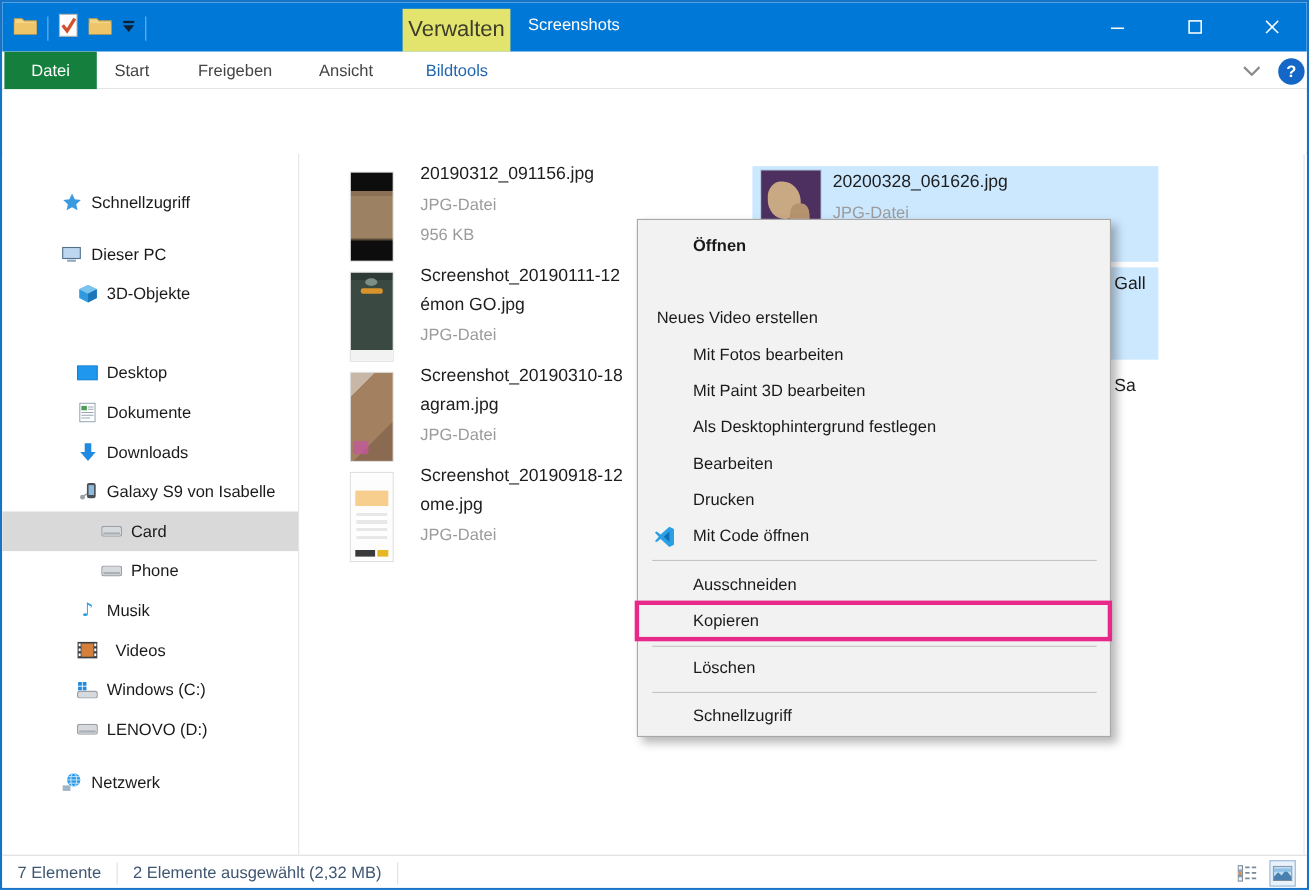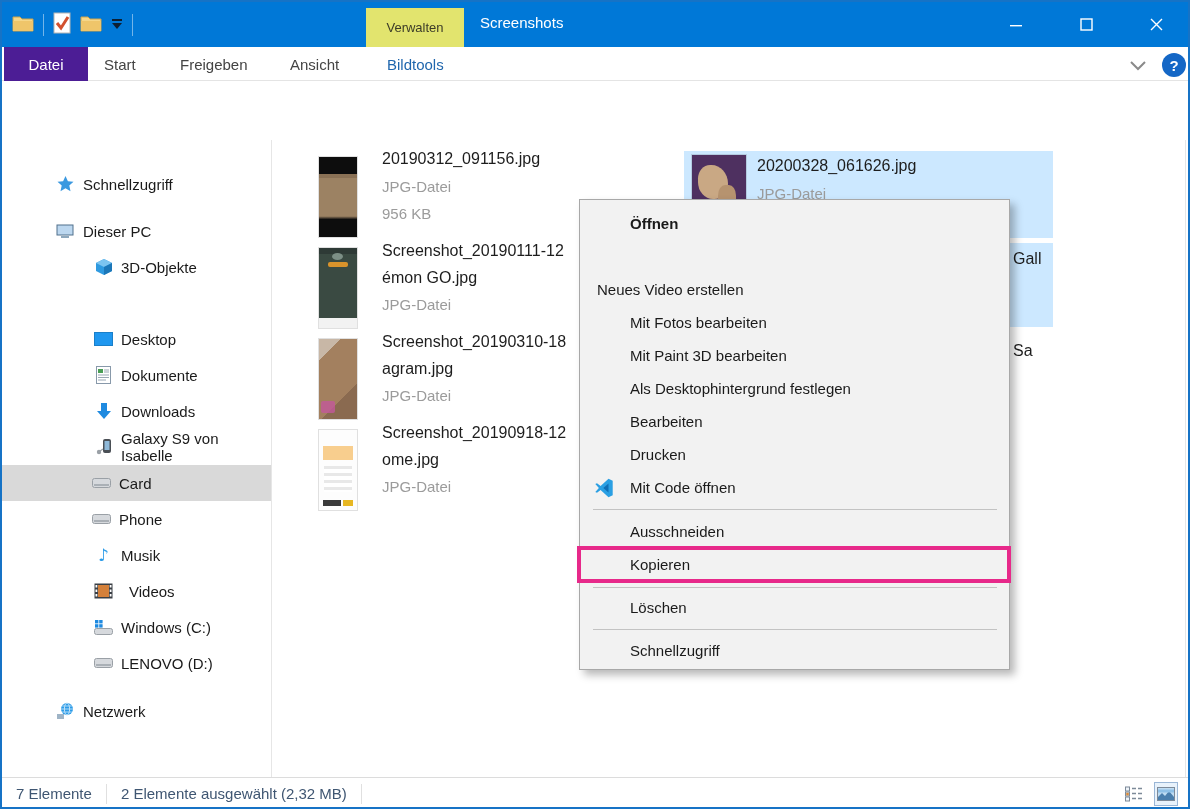--- a/index.html
+++ b/index.html
@@ -4,27 +4,27 @@
 <style>
   html,body{margin:0;padding:0;background:#fff;}
   *{box-sizing:border-box;font-family:"Liberation Sans",sans-serif;}
   #window{position:relative;width:1190px;height:809px;background:#fff;border:2px solid #1673c6;overflow:hidden;}
 
   
   .titlebar{position:absolute;left:0;top:0;width:100%;height:45px;background:#0078d7;}
   .qat{position:absolute;top:10px;left:10px;display:flex;align-items:center;gap:9px;}
   .qat-sep{width:1px;height:22px;background:rgba(255,255,255,.45);}
   .ctx-tab{position:absolute;left:364px;top:6px;width:98px;height:39px;background:#e2e46e;color:#3c3c28;
-           font-size:13px;display:flex;align-items:center;justify-content:center;}
+           font-size:20px;display:flex;align-items:center;justify-content:center;}
   .win-title{position:absolute;left:478px;top:12px;color:#fff;font-size:15px;}
   .winbtn{position:absolute;top:0;width:46px;height:45px;display:flex;align-items:center;justify-content:center;}
 
   
   .tabrow{position:absolute;left:0;top:45px;width:100%;height:34px;background:#fff;border-bottom:1px solid #e4e4e4;}
-  .file-tab{position:absolute;left:2px;top:45px;width:84px;height:34px;background:#4c1d95;color:#fff;
+  .file-tab{position:absolute;left:2px;top:45px;width:84px;height:34px;background:#15803d;color:#fff;
             font-size:15px;display:flex;align-items:center;justify-content:center;}
   .rtab{position:absolute;top:45px;height:34px;display:flex;align-items:center;color:#444;font-size:15px;padding:0 10px;}
   .rtab.blue{color:#1f66ad;}
   .collapse-chev{position:absolute;left:1128px;top:55px;width:16px;height:10px;}
   .help-btn{position:absolute;left:1160px;top:51px;width:24px;height:24px;border-radius:50%;background:#1467c6;
             color:#fff;font-size:15px;font-weight:bold;display:flex;align-items:center;justify-content:center;}
 
   
   .addr-row{position:absolute;left:0;top:80px;width:100%;height:57px;background:#fff;}
   .nav-glyph{position:absolute;top:96px;font-family:"DejaVu Sans",sans-serif;font-size:22px;line-height:26px;}
@@ -36,21 +36,21 @@
   .refresh-btn{position:absolute;left:756px;top:90px;width:42px;height:39px;display:flex;align-items:center;justify-content:center;border:1px solid transparent;}
   .search-box{position:absolute;left:810px;top:90px;width:365px;height:39px;border:1px solid #d4d4d4;background:#fff;display:flex;align-items:center;padding-left:12px;gap:10px;}
   .search-box input{border:none;outline:none;font-size:16px;color:#444;width:290px;}
   .search-box input::placeholder{color:#8f8f8f;}
 
   
   .content{position:absolute;left:0;top:138px;width:1190px;height:637px;background:#fff;}
   .sidebar{position:absolute;left:0;top:0;width:270px;height:637px;border-right:1px solid #e6e6e6;}
   .snav{position:absolute;left:0;width:269px;height:36px;display:flex;align-items:center;font-size:15px;color:#1a1a1a;gap:8px;}
   .snav.lv1{padding-left:54px;}
-  .snav.lv2{padding-left:92px;}
+  .snav.lv2{padding-left:68px;}
   .snav.lv3{padding-left:90px;}
   .snav.sel{background:#d9d9d9;}
   .sic{width:19px;height:19px;flex:0 0 19px;display:flex;align-items:center;justify-content:center;}
   .right-edge{position:absolute;left:1183px;top:0;width:1px;height:637px;background:#e6e6e6;}
 
   
   .fitem{position:absolute;}
   .fthumb{position:absolute;box-shadow:0 0 0 1px rgba(0,0,0,.12);}
   .fname{position:absolute;font-size:16px;color:#1d1d1d;white-space:nowrap;}
   .fmeta{position:absolute;font-size:15px;color:#9b9b9b;white-space:nowrap;}

